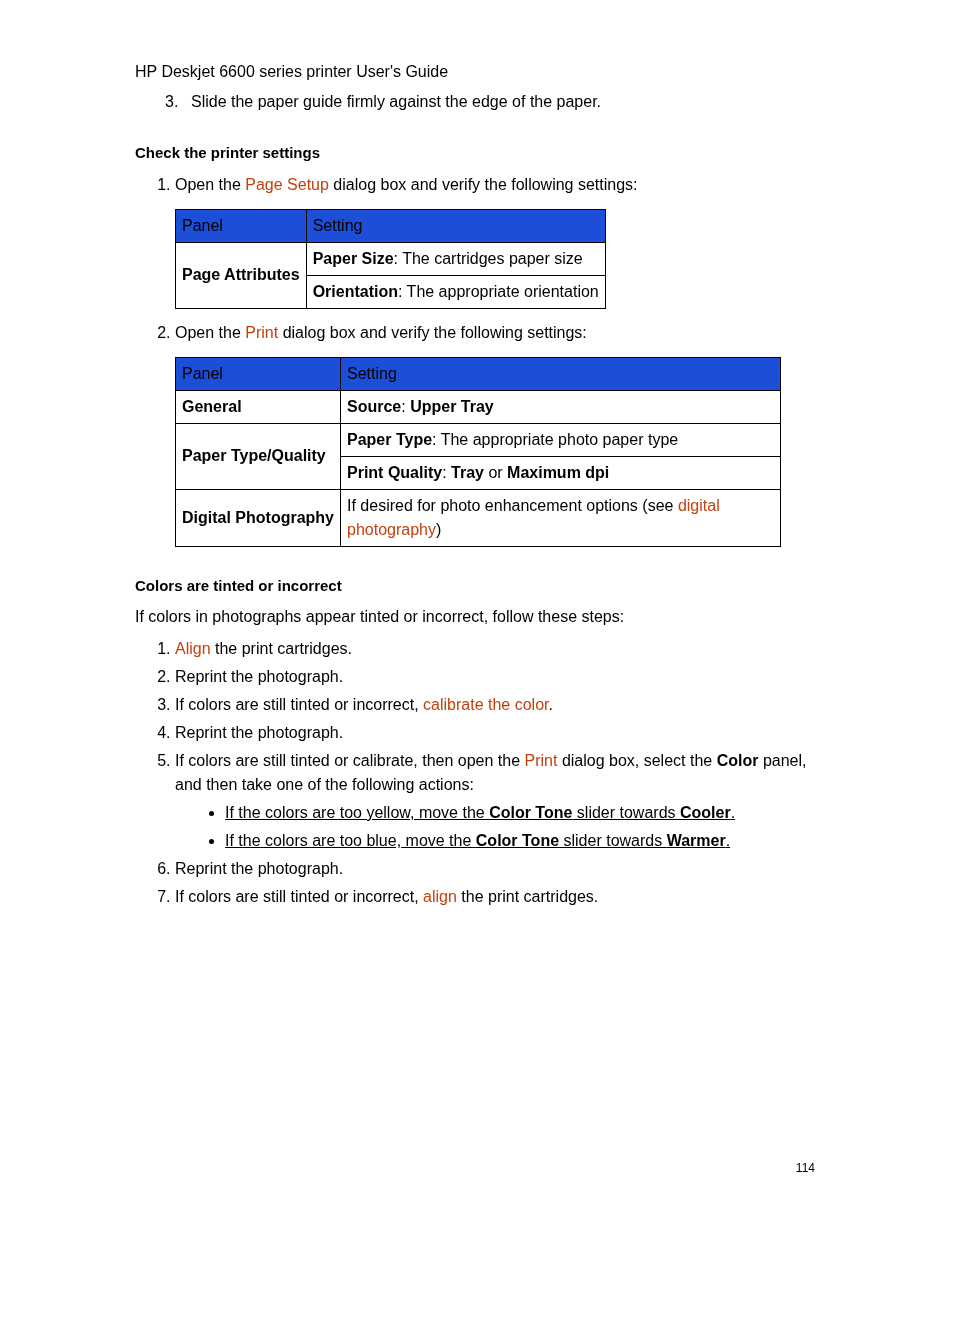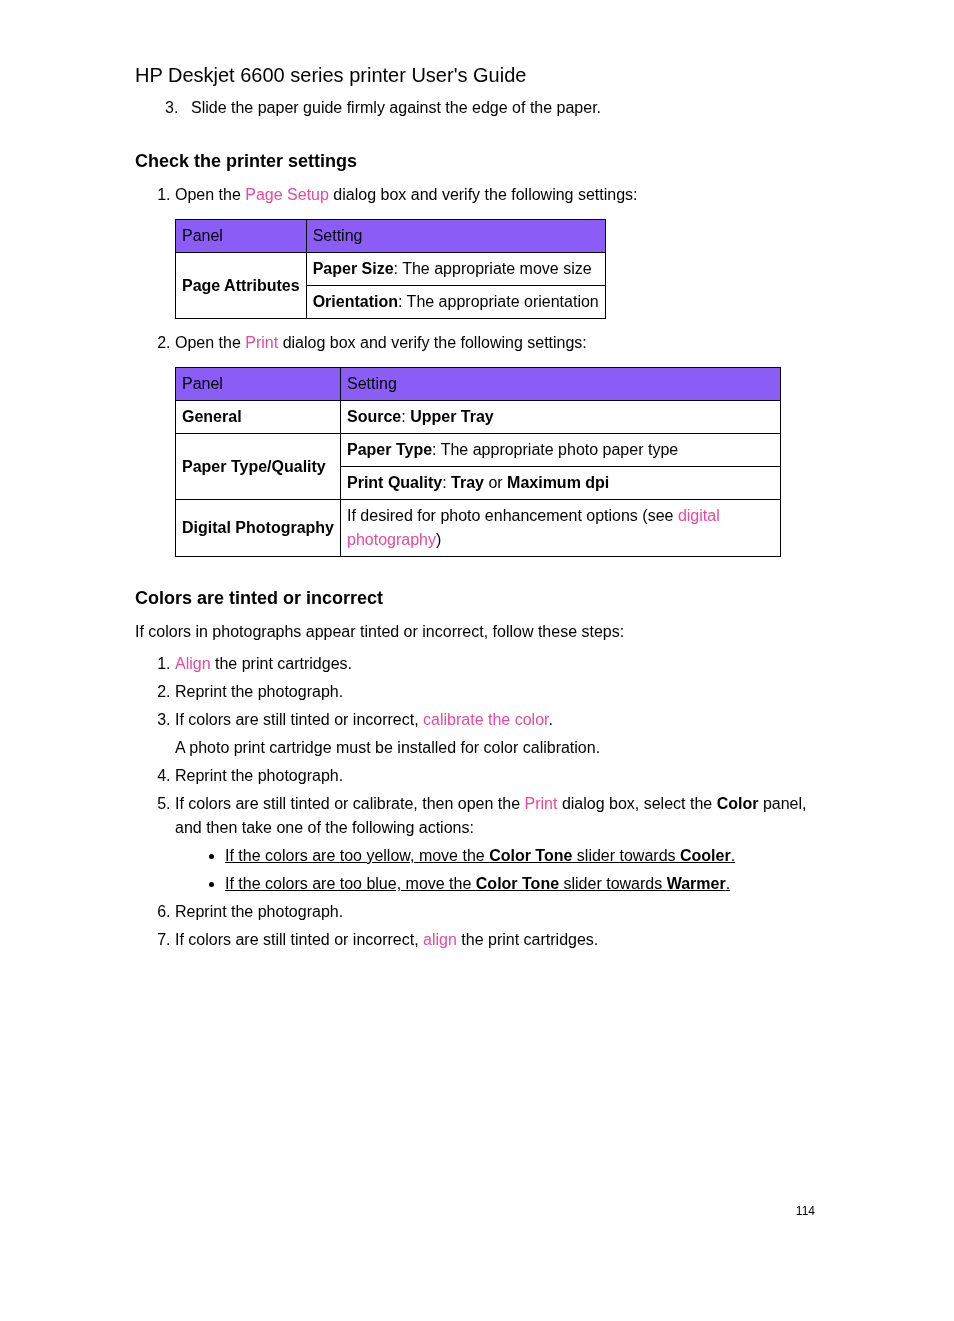--- a/index.html
+++ b/index.html
@@ -10,25 +10,25 @@
     body {
       font-family: Arial, Helvetica, sans-serif;
       font-size: 16px;
       color: #000;
       background: #fff;
       width: 954px;
       padding: 60px 135px 60px 135px;
       line-height: 1.5;
     }
     .header {
-      font-size: 20px;
+      font-size: 16px;
     }
     .heading {
       font-weight: bold;
-      font-size: 18px;
+      font-size: 15px;
       margin-top: 28px;
       margin-bottom: 8px;
     }
     ol {
       padding-left: 40px;
       list-style-position: outside;
     }
     ol.continued {
       counter-reset: item 2;
       list-style: none;
@@ -54,38 +54,38 @@
     }
     ul {
       list-style-type: disc;
       padding-left: 50px;
     }
     ul li {
       margin: 6px 0;
       text-decoration: underline;
     }
     .link {
-      color: #ec4899;
+      color: #c2410c;
     }
     .bold {
       font-weight: bold;
     }
     table {
       border-collapse: collapse;
       margin: 12px 0 12px 40px;
     }
     td, th {
       border: 1.5px solid #000;
       padding: 4px 6px;
       text-align: left;
       vertical-align: middle;
       font-size: 16px;
     }
     th {
-      background: #8b5cf6;
+      background: #1d4ed8;
       font-weight: normal;
     }
     .page-number {
       text-align: right;
       font-size: 12px;
       margin-top: 250px;
       padding-right: 4px;
     }
     p.step-para {
       margin: 4px 0;
@@ -113,21 +113,21 @@
 
 <table>
   <tbody>
       <tr>
     <th>Panel</th>
     <th>Setting</th>
   </tr>
   <tr>
     <td class="bold" rowspan="2">Page Attributes</td>
     <td>
-      <span class="bold">Paper Size</span><span>: The appropriate move size</span>
+      <span class="bold">Paper Size</span><span>: The cartridges paper size</span>
     </td>
   </tr>
   <tr>
     <td>
       <span class="bold">Orientation</span><span>: The appropriate orientation</span>
     </td>
   </tr>
 </tbody>
   </table>
 
@@ -173,21 +173,20 @@
 
 <p class="intro">If colors in photographs appear tinted or incorrect, follow these steps:</p>
 
 <ol class="inner">
   <li>
     <span class="link">Align</span><span> the print cartridges.</span>
   </li>
   <li>Reprint the photograph.</li>
   <li>
     <span>If colors are still tinted or incorrect, </span><span class="link">calibrate the color</span><span>.</span>
-    <p class="step-para">A photo print cartridge must be installed for color calibration.</p>
   </li>
   <li>Reprint the photograph.</li>
   <li>
     <span>If colors are still tinted or calibrate, then open the </span><span class="link">Print</span><span> dialog box, select the </span><span class="bold">Color</span><span> panel, and then take one of the following actions:</span>
     <ul>
       <li>
         <span>If the colors are too yellow, move the </span><span class="bold">Color Tone</span><span> slider towards </span><span class="bold">Cooler</span><span>.</span>
       </li>
       <li>
         <span>If the colors are too blue, move the </span><span class="bold">Color Tone</span><span> slider towards </span><span class="bold">Warmer</span><span>.</span>

